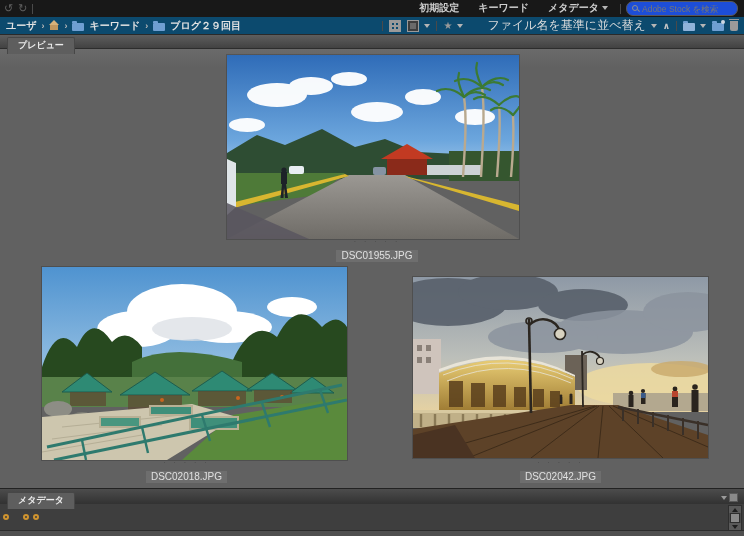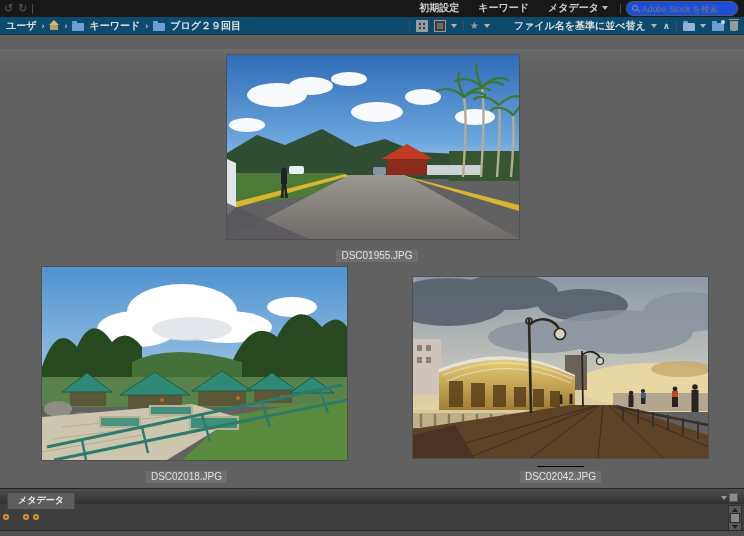--- a/index.html
+++ b/index.html
@@ -37,21 +37,21 @@
   .folder-ic{position:relative;width:12px;height:8px;background:#6f9fd2;border-radius:1px;flex:0 0 auto;margin-top:2px;}
   .folder-ic::before{content:"";position:absolute;left:0;top:-2px;width:5px;height:2px;background:#6f9fd2;border-radius:1px 1px 0 0;}
   .folder-ic.open{background:#8fb3da;}
   .folder-ic.new::after{content:"";position:absolute;right:-1px;top:-3px;width:4px;height:4px;background:#cfd8e2;border-radius:50%;}
   .pb-right{margin-left:auto;display:flex;align-items:center;gap:6px;}
   .grid-ic{width:10px;height:10px;border:1px solid #9a9a9a;
            background:repeating-linear-gradient(0deg,#9a9a9a 0 2px,transparent 2px 4px),
                       repeating-linear-gradient(90deg,#9a9a9a 0 2px,transparent 2px 4px);}
   .detail-ic{width:10px;height:10px;border:1px solid #9a9a9a;background:#6a6a6a;box-shadow:inset 0 0 0 2px #3d3d3d;}
   .star{color:#9a9a9a;font-size:10px;line-height:10px;}
-  .sort-label{font-size:10px;font-weight:bold;color:#dcdcdc;white-space:nowrap;}
+  .sort-label{font-size:12px;font-weight:normal;color:#dcdcdc;white-space:nowrap;}
   .chevup{color:#c4c4c4;font-size:9px;font-weight:bold;}
   .trash-ic{position:relative;width:8px;height:10px;background:#9a9a9a;border-radius:0 0 2px 2px;}
   .trash-ic::before{content:"";position:absolute;left:-1px;top:-2px;width:10px;height:1.5px;background:#9a9a9a;}
 
   
   .prev-tabbar{position:absolute;top:34px;left:0;right:0;height:14px;
                background:linear-gradient(#606060,#424242);border-bottom:1px solid #2d2d2d;z-index:4;}
   .panel-tab{display:inline-block;margin-left:7px;margin-top:1px;padding:1px 10px 2px;background:#5e5e5e;
              border:1px solid #474747;border-bottom:none;border-radius:2px 2px 0 0;
              color:#ececec;font-size:9px;font-weight:bold;}
@@ -140,20 +140,23 @@
       <span class="vsep"></span>
       <span style="display:flex;align-items:center;gap:2px;">
         <span class="folder-ic open"></span>
         <span class="tab-caret"></span>
       </span>
       <span class="folder-ic new"></span>
       <span class="trash-ic"></span>
     </div>
   </div>
 
+  <div class="prev-tabbar">
+    <span class="panel-tab">プレビュー</span>
+  </div>
   <div class="preview-area"></div>
 
   <div class="photo" style="left:227px;top:55px;width:292px;height:184px;">
     <svg viewBox="0 0 292 184" preserveAspectRatio="none">
       <defs>
         <linearGradient id="sky1" x1="0" y1="0" x2="0" y2="1">
           <stop offset="0" stop-color="#2f6cb8"></stop>
             <stop offset=".7" stop-color="#6ca6dd"></stop>
             <stop offset="1" stop-color="#aacdeb"></stop>
         </linearGradient>
@@ -390,21 +393,21 @@
           <rect x="278.5" y="113" width="7" height="22"></rect>
         <circle cx="158" cy="118" r="1.6"></circle>
           <rect x="156.5" y="119" width="3" height="8"></rect>
         <circle cx="148" cy="119" r="1.4"></circle>
           <rect x="146.8" y="120" width="2.6" height="7"></rect>
       </g>
       <rect x="259" y="114" width="6" height="6" fill="#b8452e"></rect>
       <rect x="228" y="116" width="4.5" height="5" fill="#3a5a8a"></rect>
     </svg>
   </div>
-  <div class="caption" style="left:413px;top:459px;width:295px;text-decoration:underline;">
+  <div class="caption" style="left:413px;top:459px;width:295px;">
     <span class="dots">· · · · ·</span>
     <span class="fname">DSC02042.JPG</span>
   </div>
 
   <div class="content-header">
     <span class="panel-tab">メタデータ</span>
     <span class="panel-menu">
         <span class="c"></span>
         <span class="b"></span>
       </span>

